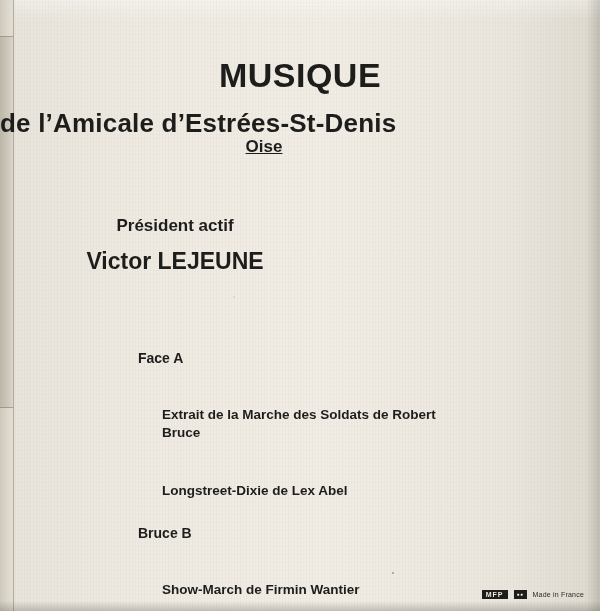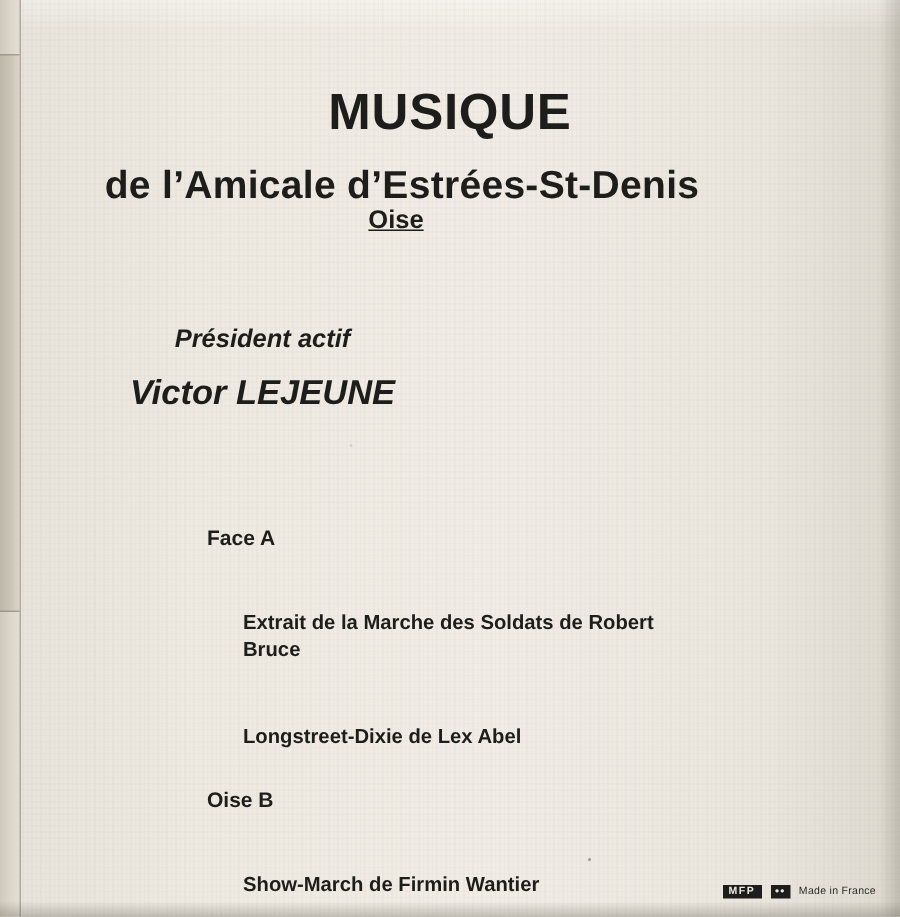--- a/index.html
+++ b/index.html
@@ -83,21 +83,21 @@
     text-align: center;
     font-size: 34px;
     font-weight: bold;
     letter-spacing: 0.5px;
   }
   .title-sub {
     position: absolute;
     left: 0;
     top: 108px;
     width: 536px;
-    text-align: center;
+    text-align: left;
     font-size: 26px;
     font-weight: bold;
     letter-spacing: 0.2px;
   }
   .title-region {
     position: absolute;
     left: 0;
     top: 137px;
     width: 528px;
     text-align: center;
@@ -110,21 +110,20 @@
     position: absolute;
     left: 60px;
     top: 216px;
     width: 500px;
     display: flex;
     justify-content: space-between;
   }
   .credit-col {
     width: 230px;
     text-align: center;
-    font-style: italic;
   }
   .credit-role {
     font-size: 17px;
     font-weight: bold;
     margin-bottom: 12px;
   }
   .credit-name {
     font-size: 23px;
     font-weight: bold;
   }
@@ -213,21 +212,21 @@
       </div>
     </div>
 
     <div class="tracklist">
       <div class="face-block">
         <div class="face-label">Face A</div>
         <div class="track">Extrait de la Marche des Soldats de Robert Bruce</div>
         <div class="track">Longstreet-Dixie de Lex Abel</div>
       </div>
       <div class="face-block">
-        <div class="face-label">Oise B</div>
+        <div class="face-label">Bruce B</div>
         <div class="track">Show-March de Firmin Wantier</div>
       </div>
     </div>
 
     <div class="bottom-marks">
       <div class="logo-box">MFP</div>
       <div class="logo-mini">●●</div>
       <div class="made-in">Made in France</div>
     </div>
 

